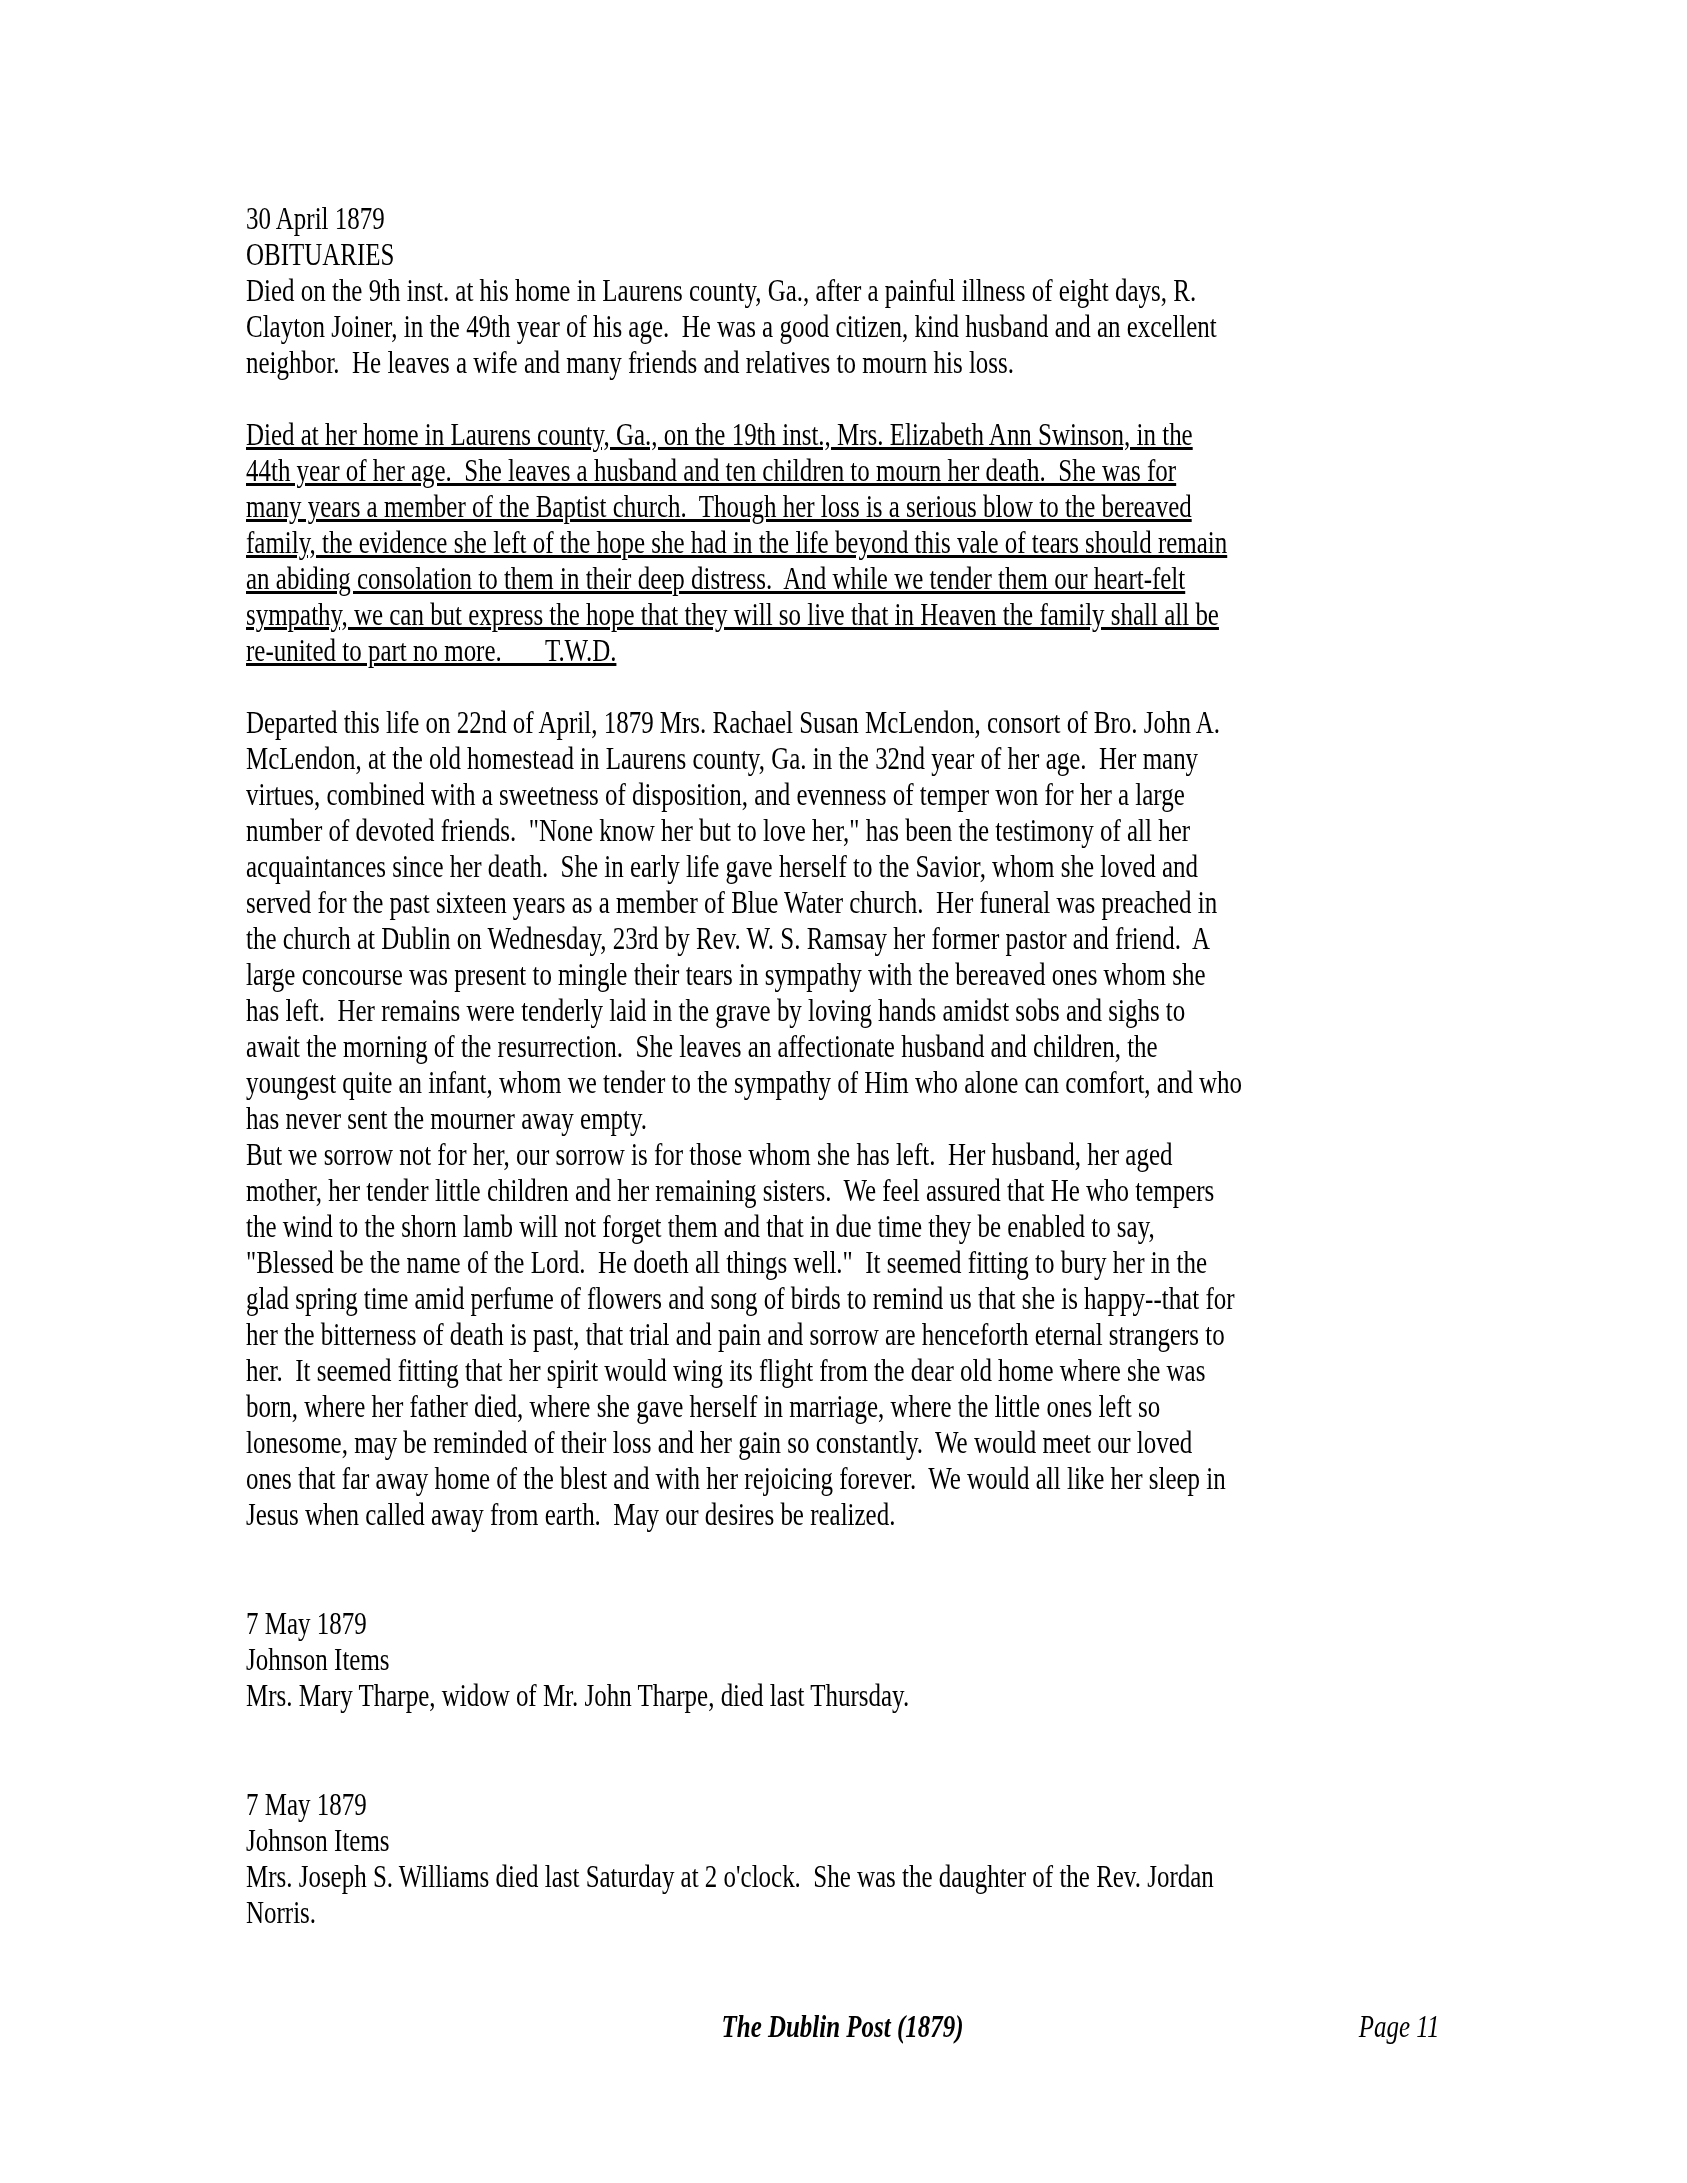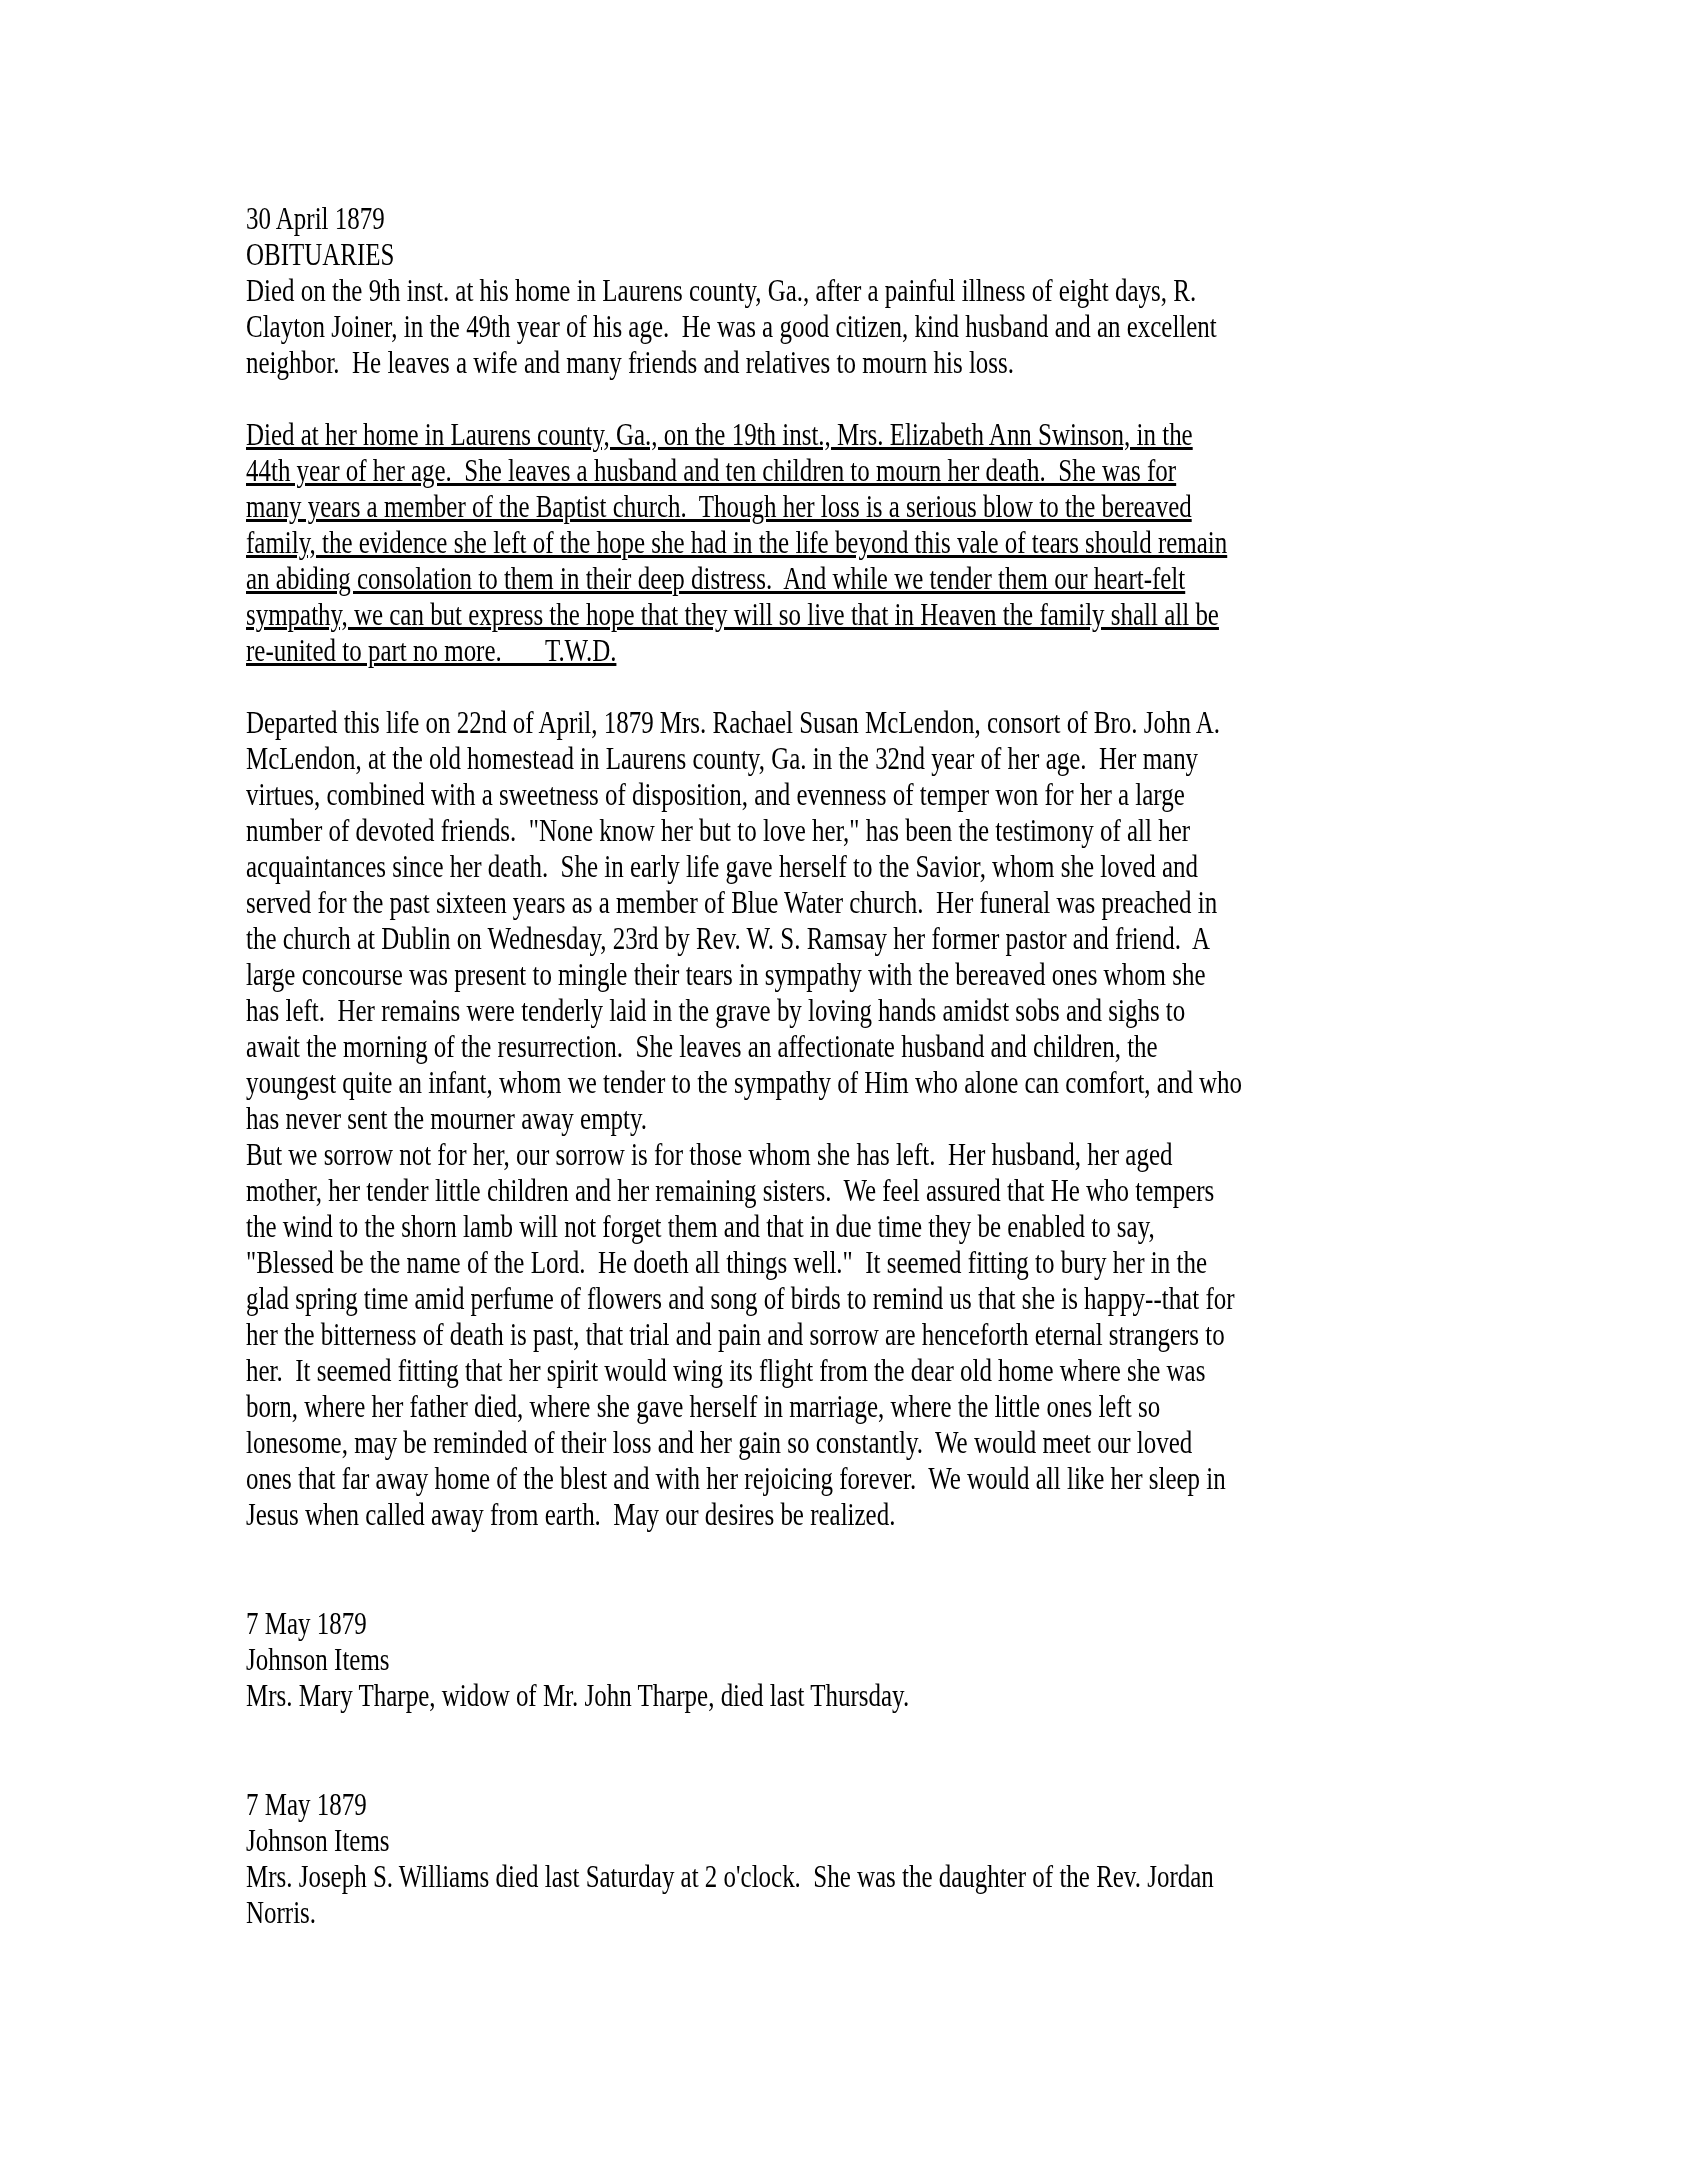--- a/index.html
+++ b/index.html
@@ -122,15 +122,19 @@
         <div class="line">Mrs. Mary Tharpe, widow of Mr. John Tharpe, died last Thursday.</div>
       </section>
       <section style="margin-top: 73px;">
         <div class="line">7 May 1879</div>
         <div class="line">Johnson Items</div>
         <div class="line">Mrs. Joseph S. Williams died last Saturday at 2 o'clock.  She was the daughter of the Rev. Jordan</div>
         <div class="line">Norris.</div>
       </section>
     </main>
 
+  <footer class="footer">
+    <div class="footer-title">The Dublin Post (1879)</div>
+    <div class="footer-page">Page 11</div>
+  </footer>
 
 </div>
 
 
 </body></html>

